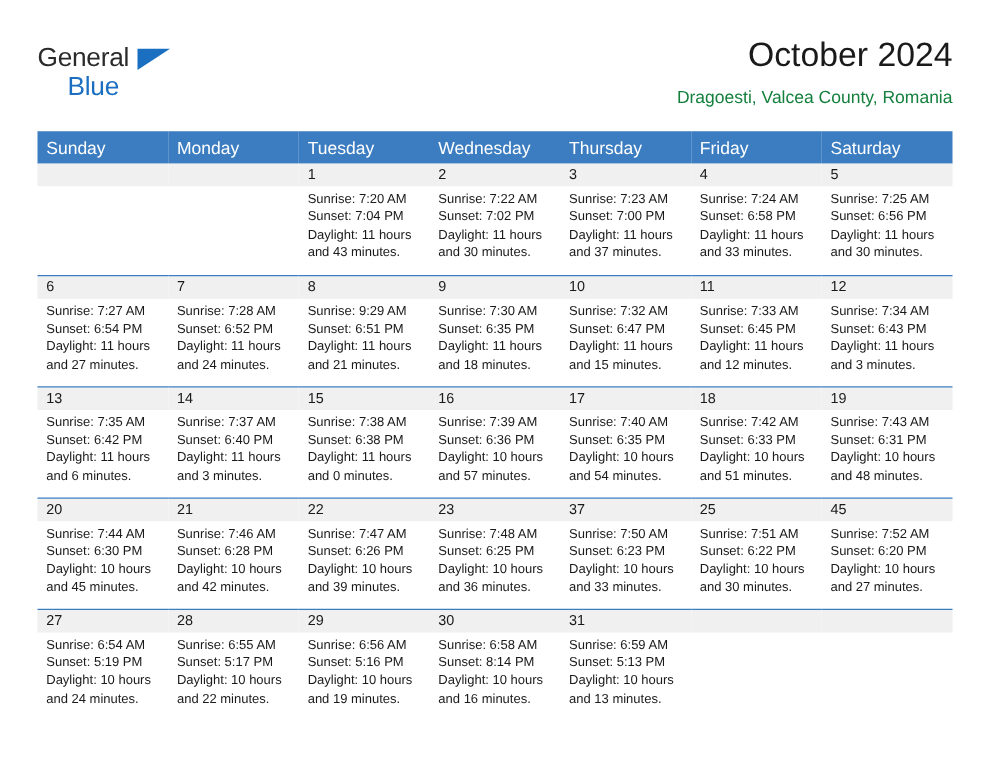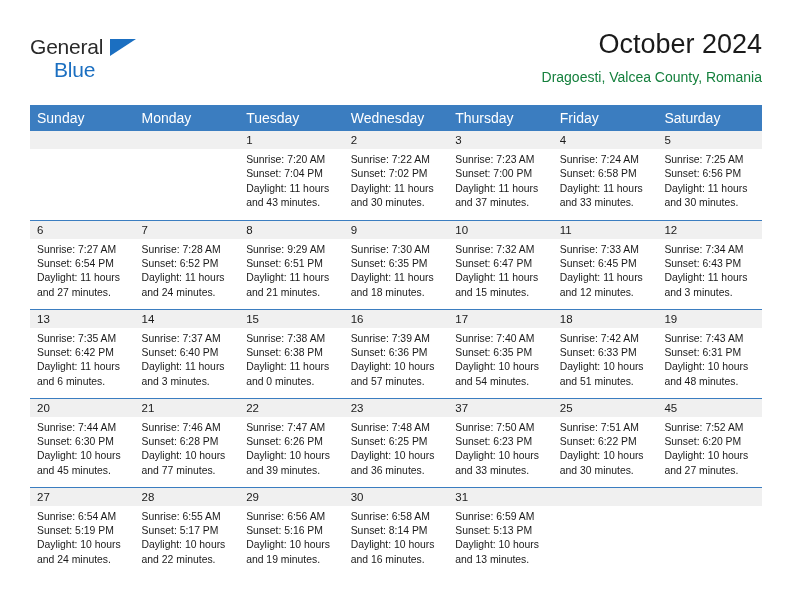--- a/index.html
+++ b/index.html
@@ -368,21 +368,21 @@
               <div class="cell-line">Daylight: 10 hours</div>
               <div class="cell-line">and 45 minutes.</div>
             </div>
           </td>
           <td class="day-cell">
             <div class="daynum-band">21</div>
             <div class="cell-body">
               <div class="cell-line">Sunrise: 7:46 AM</div>
               <div class="cell-line">Sunset: 6:28 PM</div>
               <div class="cell-line">Daylight: 10 hours</div>
-              <div class="cell-line">and 77 minutes.</div>
+              <div class="cell-line">and 42 minutes.</div>
             </div>
           </td>
           <td class="day-cell">
             <div class="daynum-band">22</div>
             <div class="cell-body">
               <div class="cell-line">Sunrise: 7:47 AM</div>
               <div class="cell-line">Sunset: 6:26 PM</div>
               <div class="cell-line">Daylight: 10 hours</div>
               <div class="cell-line">and 39 minutes.</div>
             </div>

